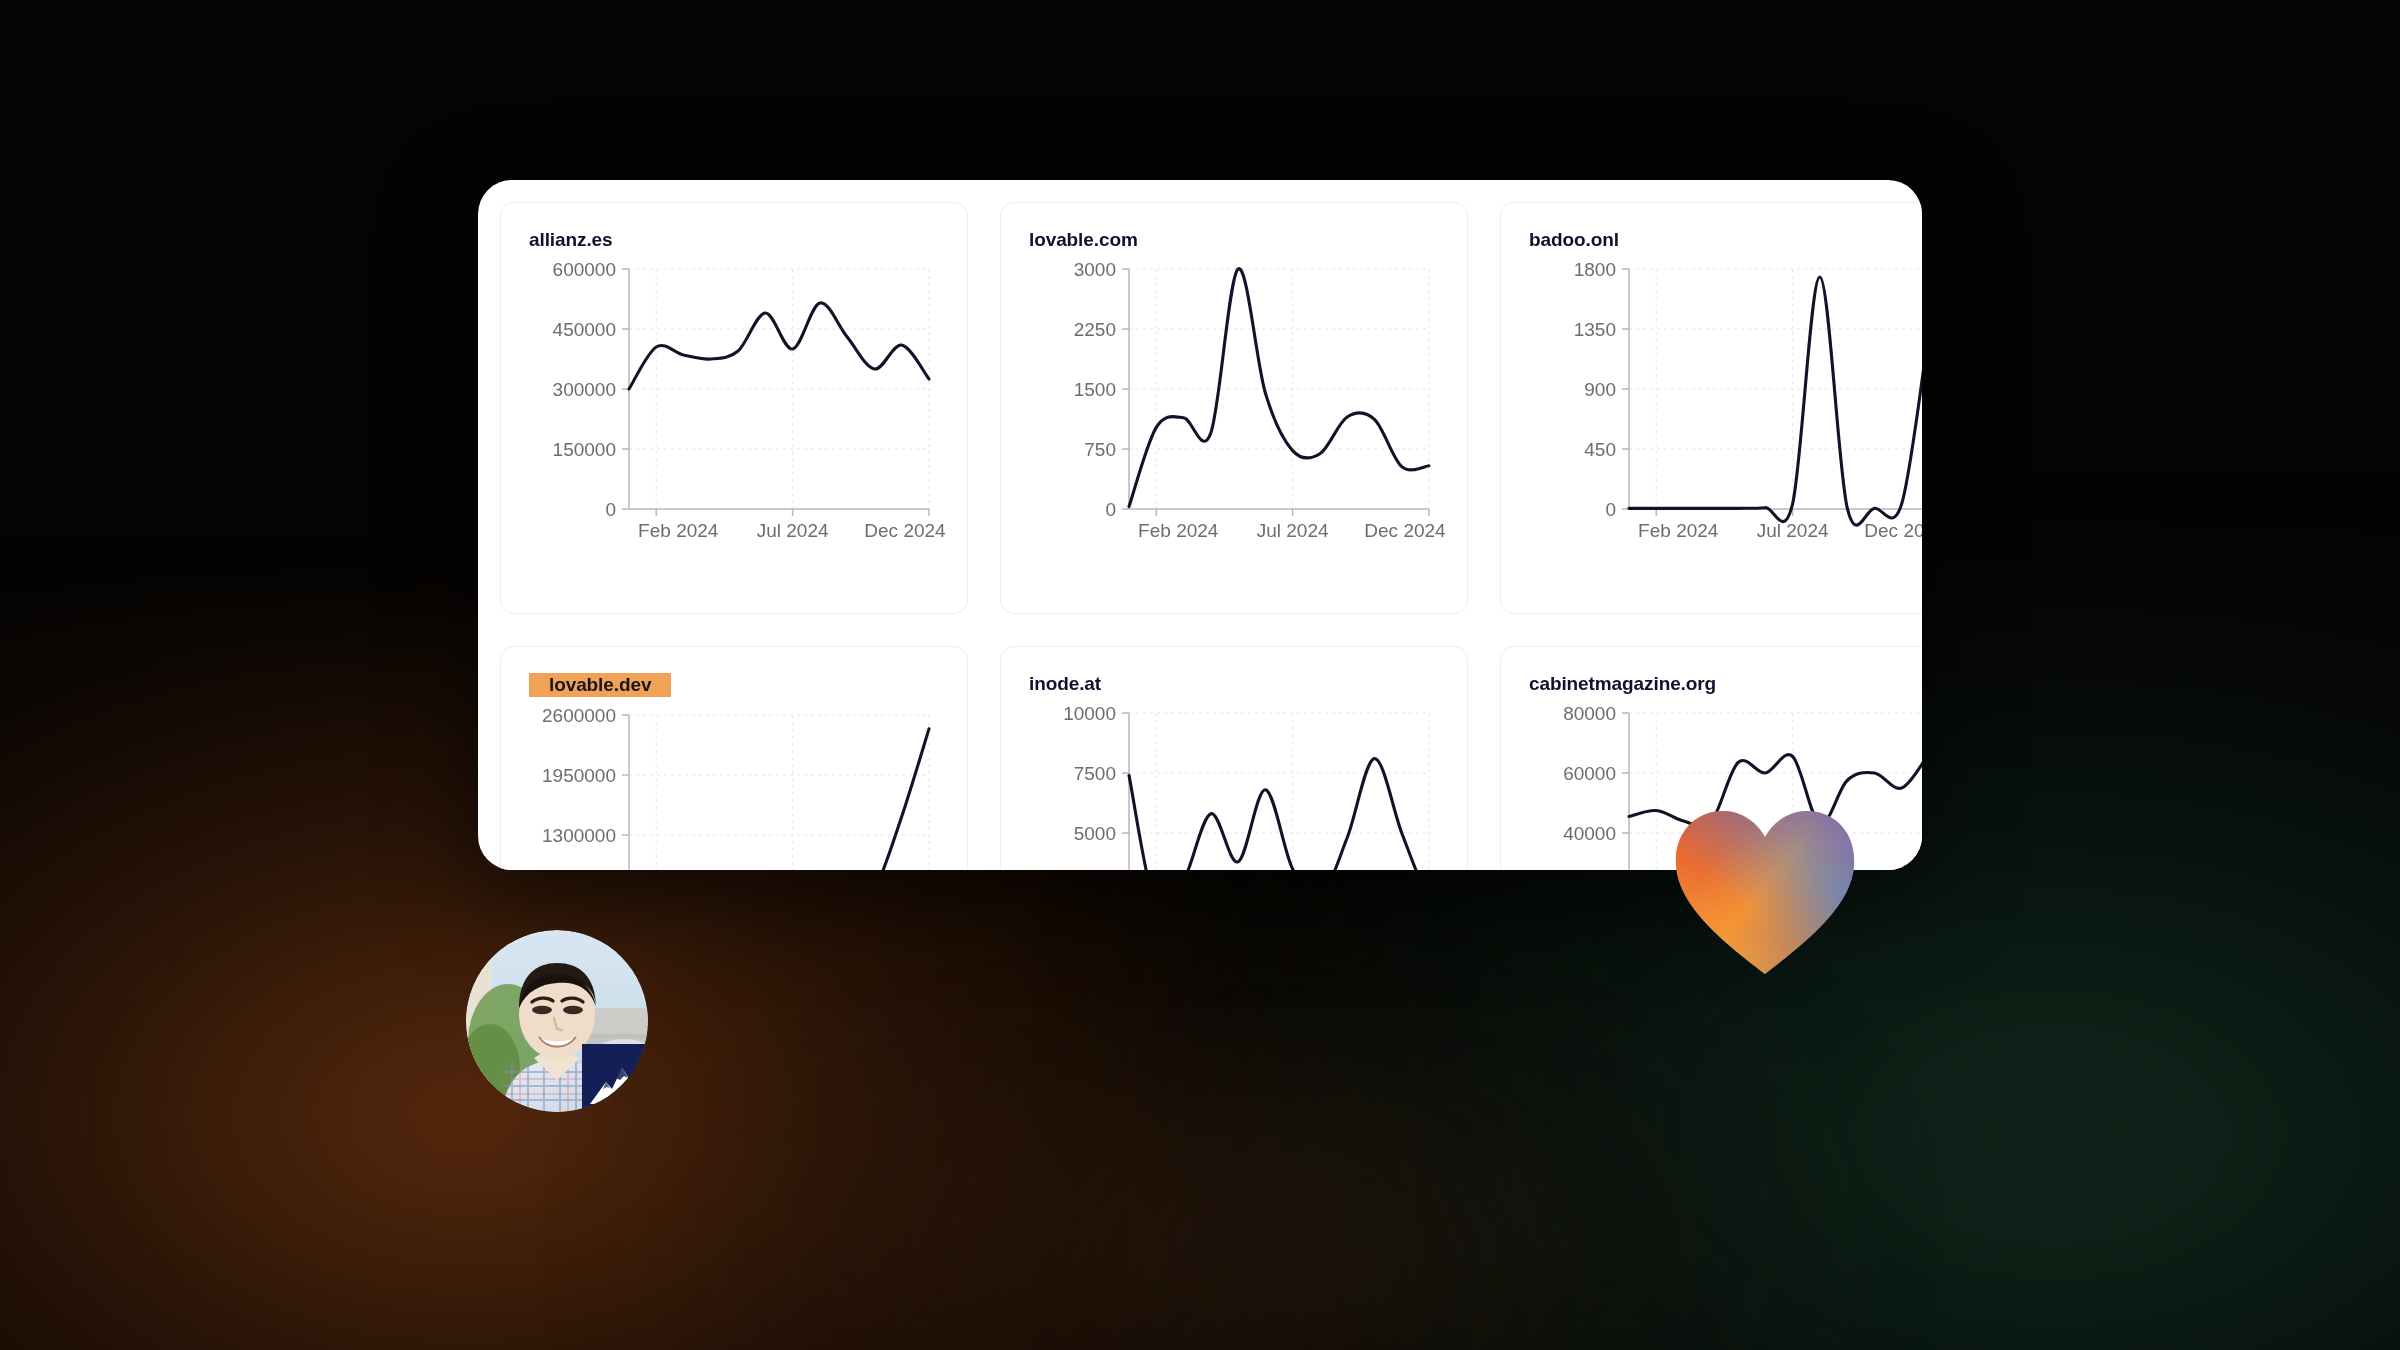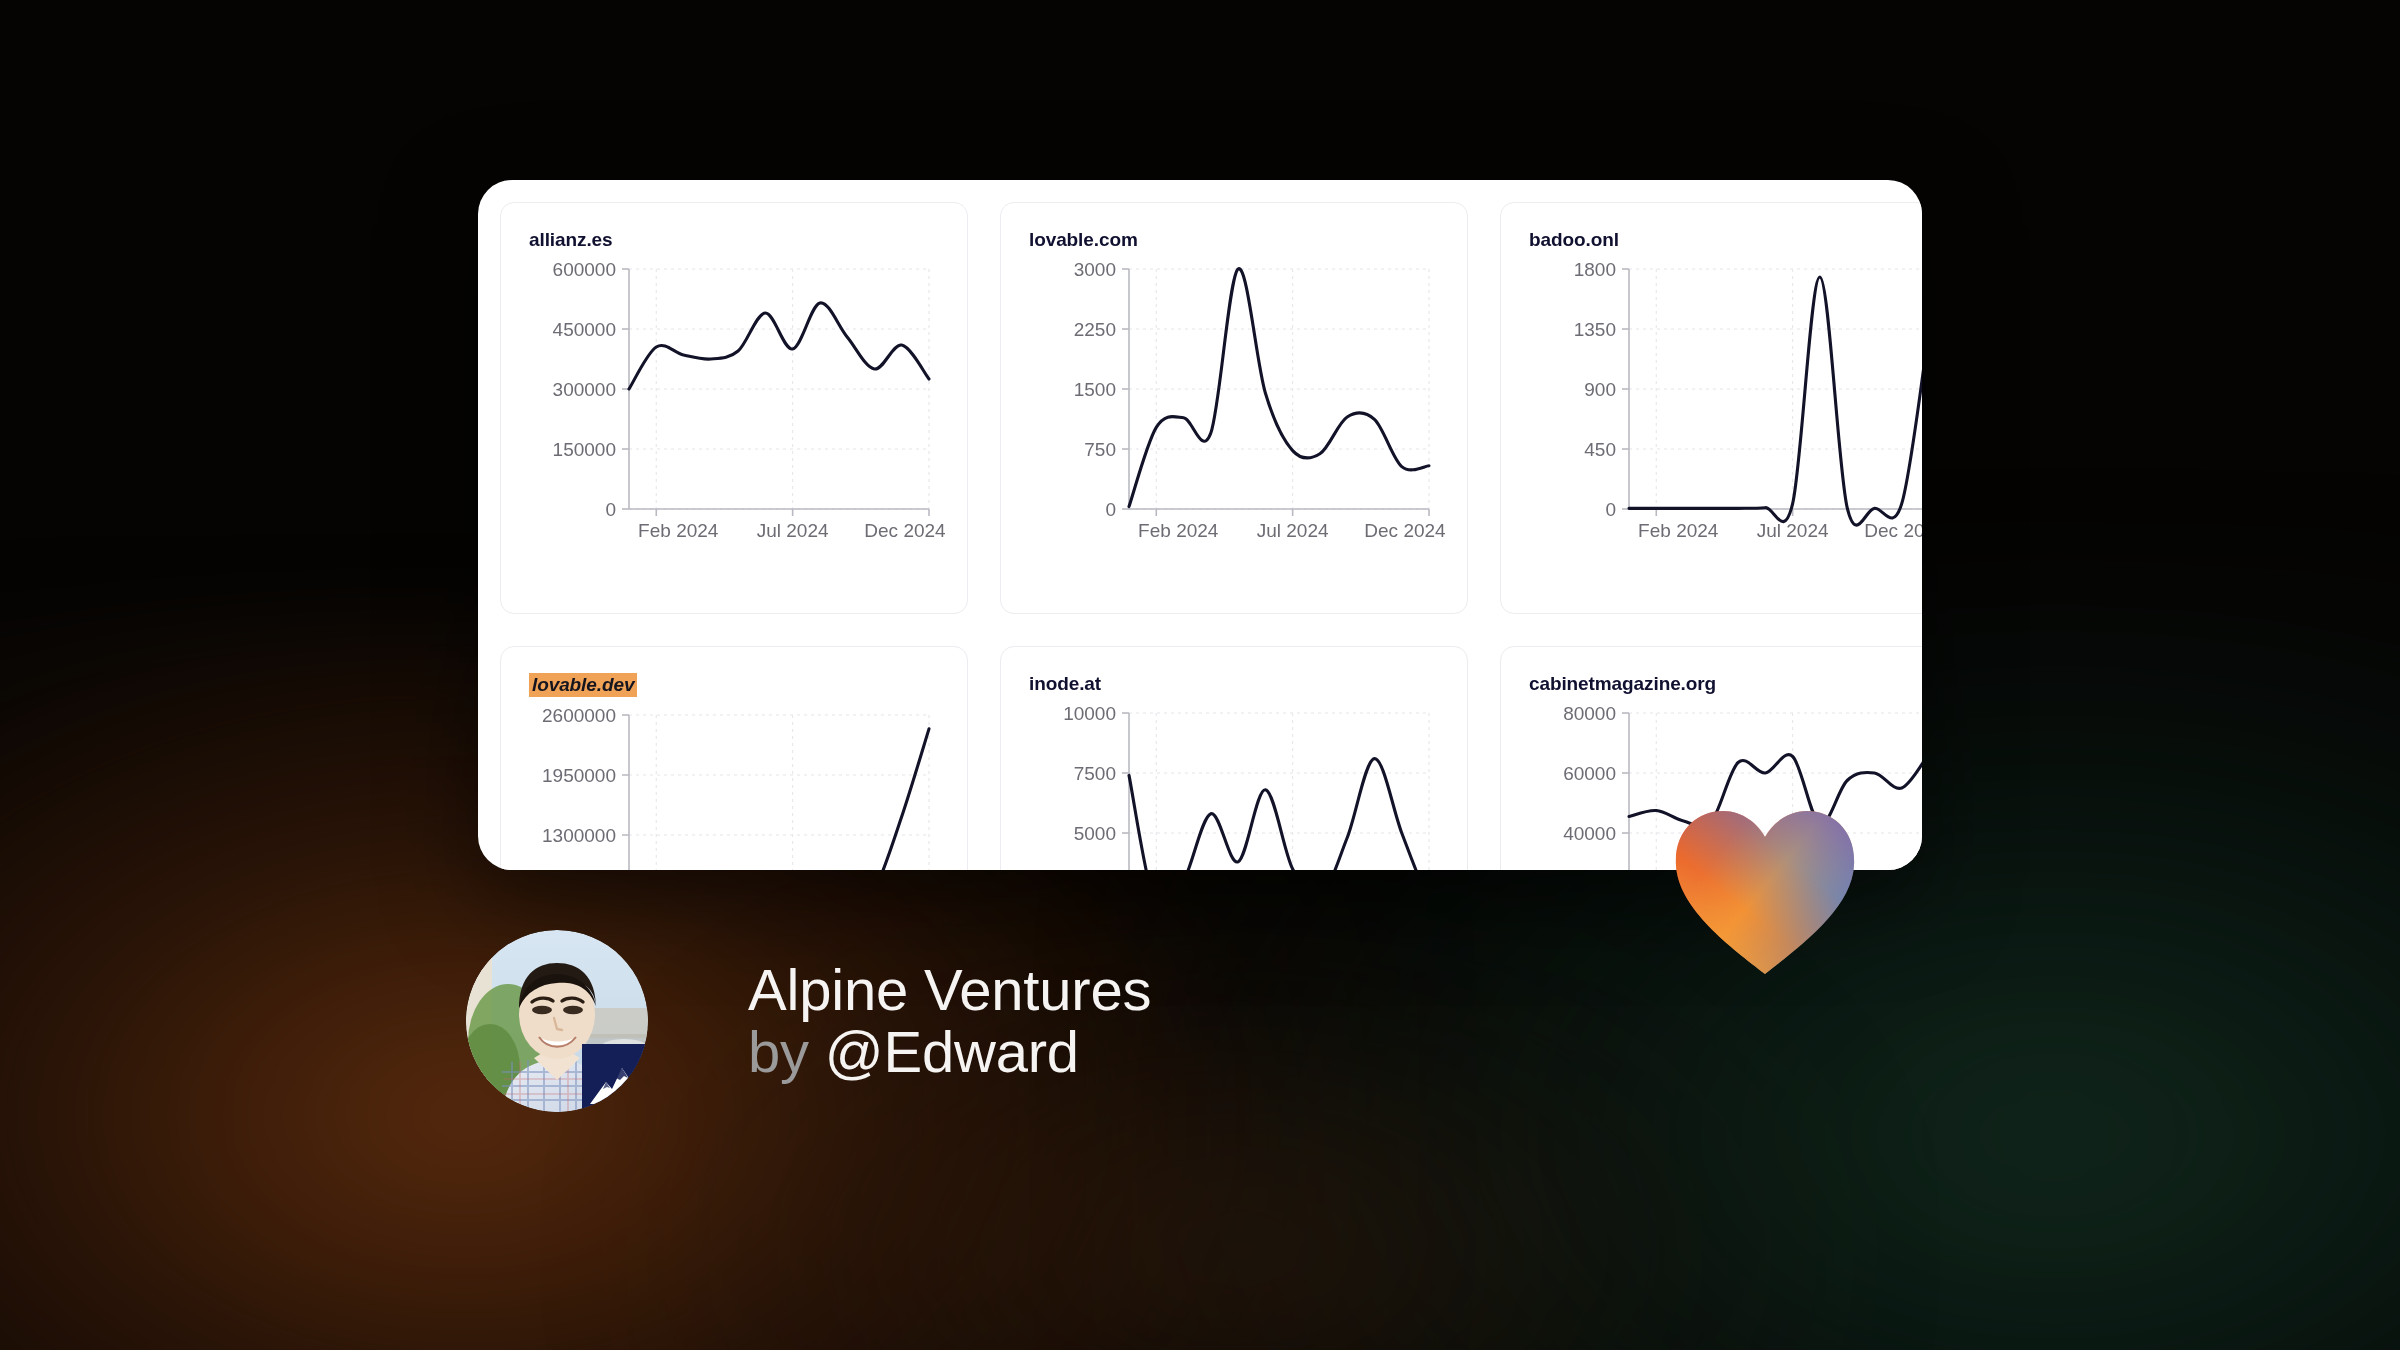--- a/index.html
+++ b/index.html
@@ -47,21 +47,21 @@
     border-radius:14px;
     padding:18px 20px 10px 16px;
     position:relative;
   }
   .panel-title{
     font-size:19px; font-weight:bold; color:#101030;
     letter-spacing:-.1px; margin:8px 0 4px 12px;
     display:inline-block;
   }
   .panel-title.highlighted{
-    background:#f0a356; color:#15151f; padding:1px 3px;font-style:italic;
+    background:#f0a356; color:#15151f; padding:1px 20px;
   }
   .plot-wrap{ position:relative; width:100%; height:300px; }
   .plot-wrap svg{ display:block; width:100%; height:100%; }
   .ytick{ font-size:19px; fill:#6c6c74; font-family:"Liberation Sans", sans-serif; text-anchor:end; }
   .xtick{ font-size:19px; fill:#6c6c74; font-family:"Liberation Sans", sans-serif; text-anchor:middle; }
   .gridline{ stroke:#e6e6ec; stroke-width:1.1; stroke-dasharray:3 4; }
   .axisline{ stroke:#b9b9c2; stroke-width:1.6; }
   .tickmark{ stroke:#b9b9c2; stroke-width:1.6; }
   .series-line{ fill:none; stroke:#121229; stroke-width:3.1; stroke-linecap:round; stroke-linejoin:round; }
 
@@ -372,20 +372,13 @@
     <span id="org-badge">
       <svg viewBox="0 0 80 80" xmlns="http://www.w3.org/2000/svg">
         <rect width="80" height="80" fill="#141e57"></rect>
         <path d="M8 60 L24 38 L30 45 L40 24 L52 42 L58 36 L72 60 Z" fill="#ffffff"></path>
         <path d="M34 34 L40 24 L46 34 L42 32 L38 36 Z" fill="#141e57" opacity="0.85"></path>
         <path d="M21 45 L24 38 L28 44 L25 43 Z" fill="#141e57" opacity="0.7"></path>
         <path d="M30 60 L36 49 L41 57 L46 50 L52 60 Z" fill="#141e57" opacity="0.45"></path>
       </svg>
     </span>
   </div>
-  <div id="identity-text">
-    <div id="org-name">Alpine Ventures</div>
-    <div id="byline">
-      <span id="byline-prefix">by</span>
-      <span id="byline-handle">@Edward</span>
-    </div>
-  </div>
 </div>
 
 </body></html>

